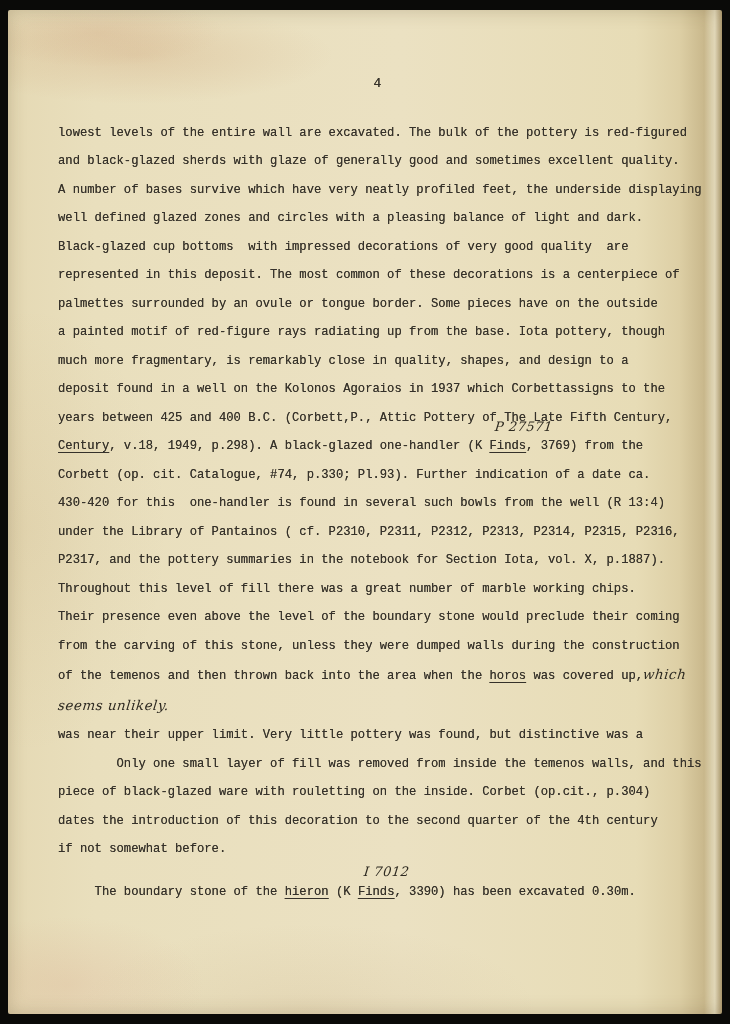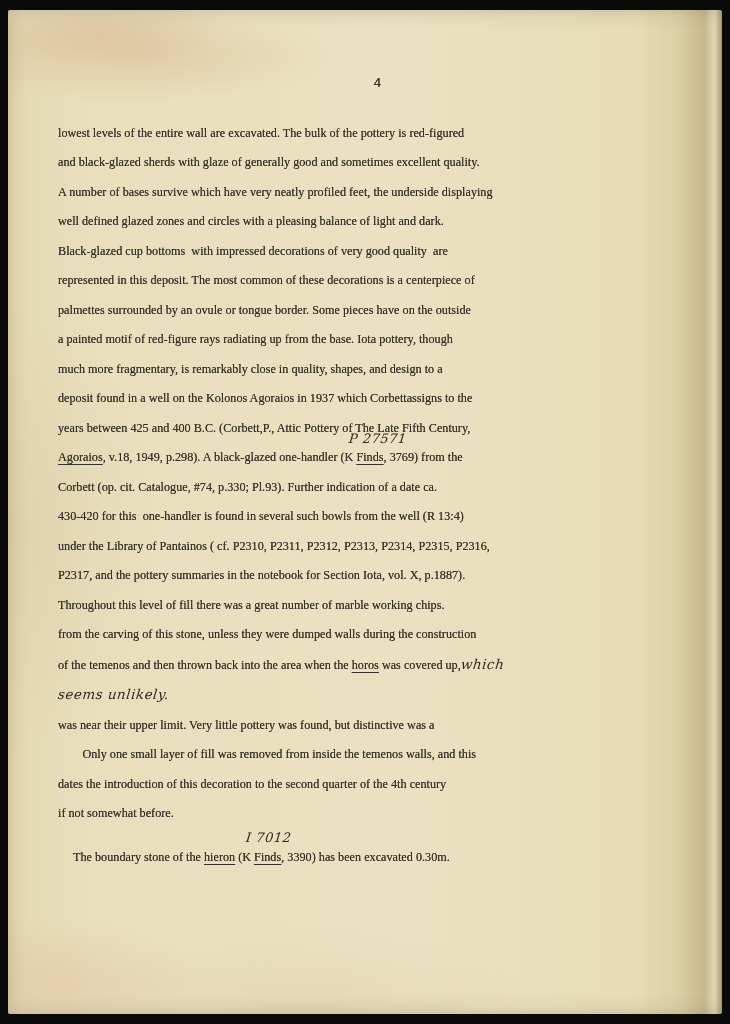--- a/index.html
+++ b/index.html
@@ -47,21 +47,21 @@
   }
   .body-text { margin-top: 20px; }
   .paragraph:last-child { margin-top: 14px; }
   .line {
     white-space: pre;
     font-size: 12.2px;
     line-height: 28.5px;
     text-shadow: 0 0 0.6px rgba(45,40,28,0.75);
     position: relative;
   }
-  .seg { color: #35312a; font-family: Liberation Serif, serif; }
+  .seg { color: #35312a; }
   .u {
     text-decoration: underline;
     text-underline-offset: 3px;
     text-decoration-thickness: 1px;
   }
   .hw {
     font-family: "DejaVu Serif", serif;
     font-style: italic;
     font-size: 13.5px;
     color: #2e2a21;
@@ -99,33 +99,35 @@
             <div class="line"><span class="seg">and black-glazed sherds with glaze of generally good and sometimes excellent quality.</span></div>
             <div class="line"><span class="seg">A number of bases survive which have very neatly profiled feet, the underside displaying</span></div>
             <div class="line"><span class="seg">well defined glazed zones and circles with a pleasing balance of light and dark.</span></div>
             <div class="line"><span class="seg">Black-glazed cup bottoms  with impressed decorations of very good quality  are</span></div>
             <div class="line"><span class="seg">represented in this deposit. The most common of these decorations is a centerpiece of</span></div>
             <div class="line"><span class="seg">palmettes surrounded by an ovule or tongue border. Some pieces have on the outside</span></div>
             <div class="line"><span class="seg">a painted motif of red-figure rays radiating up from the base. Iota pottery, though</span></div>
             <div class="line"><span class="seg">much more fragmentary, is remarkably close in quality, shapes, and design to a</span></div>
             <div class="line"><span class="seg">deposit found in a well on the Kolonos Agoraios in 1937 which Corbettassigns to the</span></div>
             <div class="line"><span class="seg">years between 425 and 400 B.C. (Corbett,P., Attic Pottery of The Late Fifth Century,</span></div>
-            <div class="line"><span class="seg u">Agoraios</span><span class="seg">, v.18, 1949, p.298). A black-glazed one-handler (K </span><span class="seg u">Finds</span><span class="seg">,</span><span class="anchor"><span class="hw above">P 27571</span></span><span class="seg"> 3769) from the</span></div>
+            <div class="line"><span class="seg u">Century</span><span class="seg">, v.18, 1949, p.298). A black-glazed one-handler (K </span><span class="seg u">Finds</span><span class="seg">,</span><span class="anchor"><span class="hw above">P 27571</span></span><span class="seg"> 3769) from the</span></div>
             <div class="line"><span class="seg">Corbett (op. cit. Catalogue, #74, p.330; Pl.93). Further indication of a date ca.</span></div>
             <div class="line"><span class="seg">430-420 for this  one-handler is found in several such bowls from the well (R 13:4)</span></div>
             <div class="line"><span class="seg">under the Library of Pantainos ( cf. P2310, P2311, P2312, P2313, P2314, P2315, P2316,</span></div>
             <div class="line"><span class="seg">P2317, and the pottery summaries in the notebook for Section Iota, vol. X, p.1887).</span></div>
             <div class="line"><span class="seg">Throughout this level of fill there was a great number of marble working chips.</span></div>
+            <div class="line"><span class="seg">Their presence even above the level of the boundary stone would preclude their coming</span></div>
             <div class="line"><span class="seg">from the carving of this stone, unless they were dumped walls during the construction</span></div>
             <div class="line"><span class="seg">of the temenos and then thrown back into the area when the </span><span class="seg u">horos</span><span class="seg"> was covered up,</span><span class="seg hw">which</span></div>
             <div class="line"><span class="seg hw">seems unlikely.</span></div>
           </div>
           <div class="paragraph">
             <div class="line"><span class="seg">was near their upper limit. Very little pottery was found, but distinctive was a</span></div>
             <div class="line"><span class="seg">        Only one small layer of fill was removed from inside the temenos walls, and this</span></div>
+            <div class="line"><span class="seg">piece of black-glazed ware with rouletting on the inside. Corbet (op.cit., p.304)</span></div>
             <div class="line"><span class="seg">dates the introduction of this decoration to the second quarter of the 4th century</span></div>
             <div class="line"><span class="seg">if not somewhat before.</span></div>
           </div>
           <div class="paragraph">
             <div class="line"><span class="seg">     The boundary stone of the </span><span class="seg u">hieron</span><span class="seg"> (K </span><span class="seg u">Finds</span><span class="seg">,</span><span class="anchor"><span class="hw above">I 7012</span></span><span class="seg"> 3390) has been excavated 0.30m.</span></div>
           </div>
         </div>
     </div>
   </div>
 </div>

